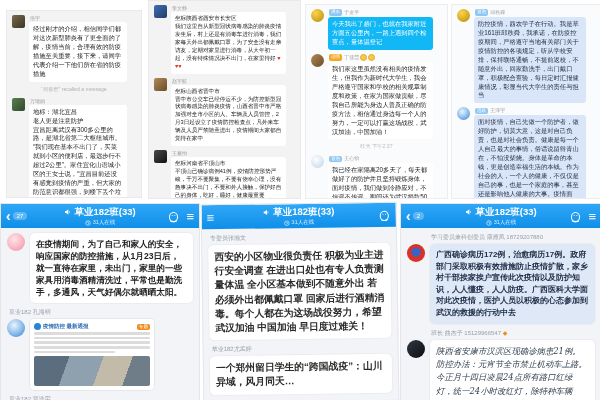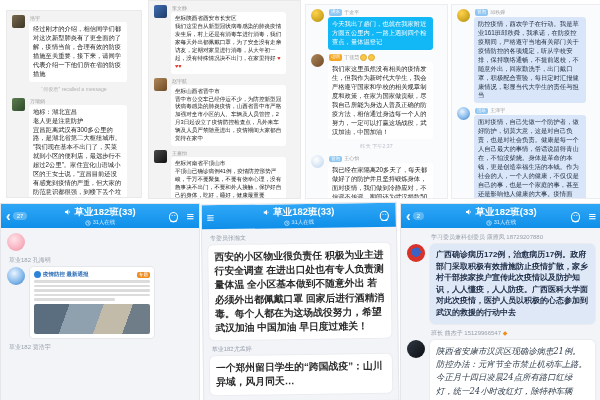--- a/index.html
+++ b/index.html
@@ -197,20 +197,21 @@
             <ellipse cx="12" cy="13" rx="7.5" ry="8.5" fill="none" stroke="#fff" stroke-width="2"></ellipse>
             <circle cx="9.5" cy="10" r="1" fill="#fff"></circle>
             <circle cx="14.5" cy="10" r="1" fill="#fff"></circle>
             <path d="M6 20c2 2 10 2 12 0" stroke="#fff" stroke-width="2" fill="none"></path>
           </svg>
         <span class="qq-menu">≡</span>
       </div>
     </div>
     <div class="qq-msg">
       <div class="av18 av-pink"></div>
+      <div class="qq-bubble b-p5" style="max-width:152px">在疫情期间，为了自己和家人的安全，响应国家的防控措施，从1月23日后，就一直待在家里，未出门，家里的一些家具用消毒酒精清洗过，平常也是勤洗手，多通风，天气好偶尔就晒晒太阳。</div>
     </div>
     <div class="qq-name">草业182 孔海明</div>
     <div class="qq-msg" style="padding-top:0">
       <div class="av18 av-globe"></div>
       <div class="card">
         <div class="card-head">
           <div class="card-ico"></div>
           <div class="card-title">疫情防控 最新通报</div>
           <div class="card-badge">专题</div>
         </div>

